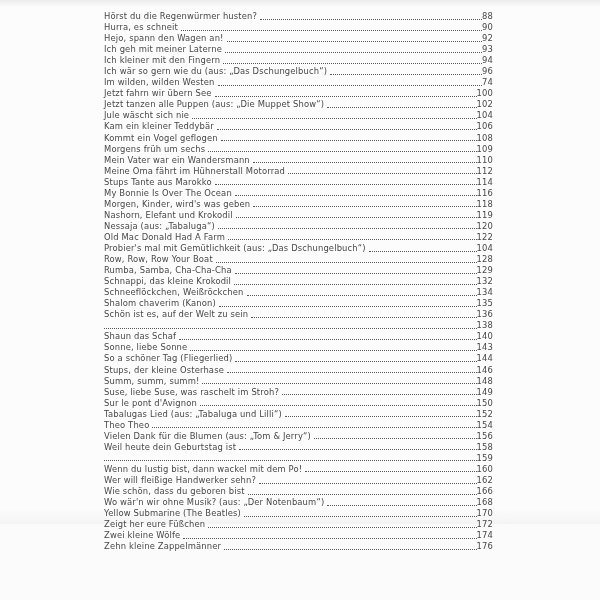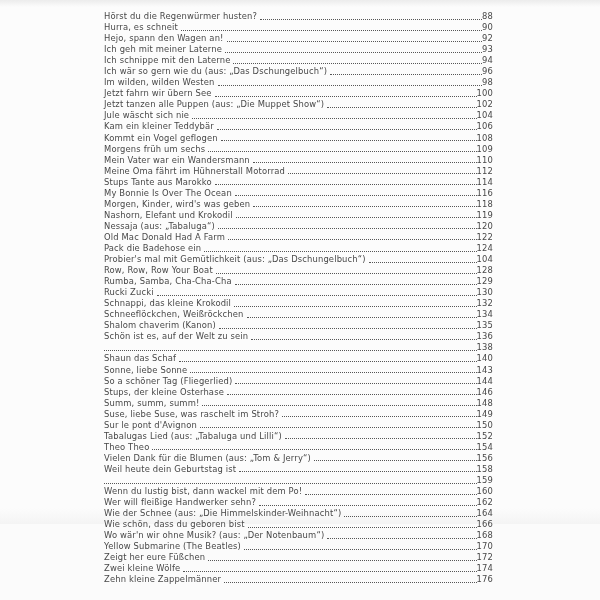--- a/index.html
+++ b/index.html
@@ -65,33 +65,33 @@
     <span class="title">Hejo, spann den Wagen an!</span>
     <span class="leader"></span>
     <span class="pagenum">92</span>
   </div>
       <div class="row">
     <span class="title">Ich geh mit meiner Laterne</span>
     <span class="leader"></span>
     <span class="pagenum">93</span>
   </div>
       <div class="row">
-    <span class="title">Ich schnippe mit den Laterne</span>
+    <span class="title">Ich kleiner mit den Fingern</span>
     <span class="leader"></span>
     <span class="pagenum">94</span>
   </div>
       <div class="row">
     <span class="title">Ich wär so gern wie du (aus: „Das Dschungelbuch“)</span>
     <span class="leader"></span>
     <span class="pagenum">96</span>
   </div>
       <div class="row">
     <span class="title">Im wilden, wilden Westen</span>
     <span class="leader"></span>
-    <span class="pagenum">98</span>
+    <span class="pagenum">74</span>
   </div>
       <div class="row">
     <span class="title">Jetzt fahrn wir übern See</span>
     <span class="leader"></span>
     <span class="pagenum">100</span>
   </div>
       <div class="row">
     <span class="title">Jetzt tanzen alle Puppen (aus: „Die Muppet Show“)</span>
     <span class="leader"></span>
     <span class="pagenum">102</span>
@@ -150,45 +150,35 @@
     <span class="title">Nessaja (aus: „Tabaluga“)</span>
     <span class="leader"></span>
     <span class="pagenum">120</span>
   </div>
       <div class="row">
     <span class="title">Old Mac Donald Had A Farm</span>
     <span class="leader"></span>
     <span class="pagenum">122</span>
   </div>
       <div class="row">
-    <span class="title">Pack die Badehose ein</span>
-    <span class="leader"></span>
-    <span class="pagenum">124</span>
-  </div>
-      <div class="row">
     <span class="title">Probier's mal mit Gemütlichkeit (aus: „Das Dschungelbuch“)</span>
     <span class="leader"></span>
     <span class="pagenum">104</span>
   </div>
       <div class="row">
     <span class="title">Row, Row, Row Your Boat</span>
     <span class="leader"></span>
     <span class="pagenum">128</span>
   </div>
       <div class="row">
     <span class="title">Rumba, Samba, Cha-Cha-Cha</span>
     <span class="leader"></span>
     <span class="pagenum">129</span>
   </div>
       <div class="row">
-    <span class="title">Rucki Zucki</span>
-    <span class="leader"></span>
-    <span class="pagenum">130</span>
-  </div>
-      <div class="row">
     <span class="title">Schnappi, das kleine Krokodil</span>
     <span class="leader"></span>
     <span class="pagenum">132</span>
   </div>
       <div class="row">
     <span class="title">Schneeflöckchen, Weißröckchen</span>
     <span class="leader"></span>
     <span class="pagenum">134</span>
   </div>
       <div class="row">
@@ -266,25 +256,20 @@
   </div>
       <div class="row">
     <span class="title">Wenn du lustig bist, dann wackel mit dem Po!</span>
     <span class="leader"></span>
     <span class="pagenum">160</span>
   </div>
       <div class="row">
     <span class="title">Wer will fleißige Handwerker sehn?</span>
     <span class="leader"></span>
     <span class="pagenum">162</span>
-  </div>
-      <div class="row">
-    <span class="title">Wie der Schnee (aus: „Die Himmelskinder-Weihnacht“)</span>
-    <span class="leader"></span>
-    <span class="pagenum">164</span>
   </div>
       <div class="row">
     <span class="title">Wie schön, dass du geboren bist</span>
     <span class="leader"></span>
     <span class="pagenum">166</span>
   </div>
       <div class="row">
     <span class="title">Wo wär'n wir ohne Musik? (aus: „Der Notenbaum“)</span>
     <span class="leader"></span>
     <span class="pagenum">168</span>

